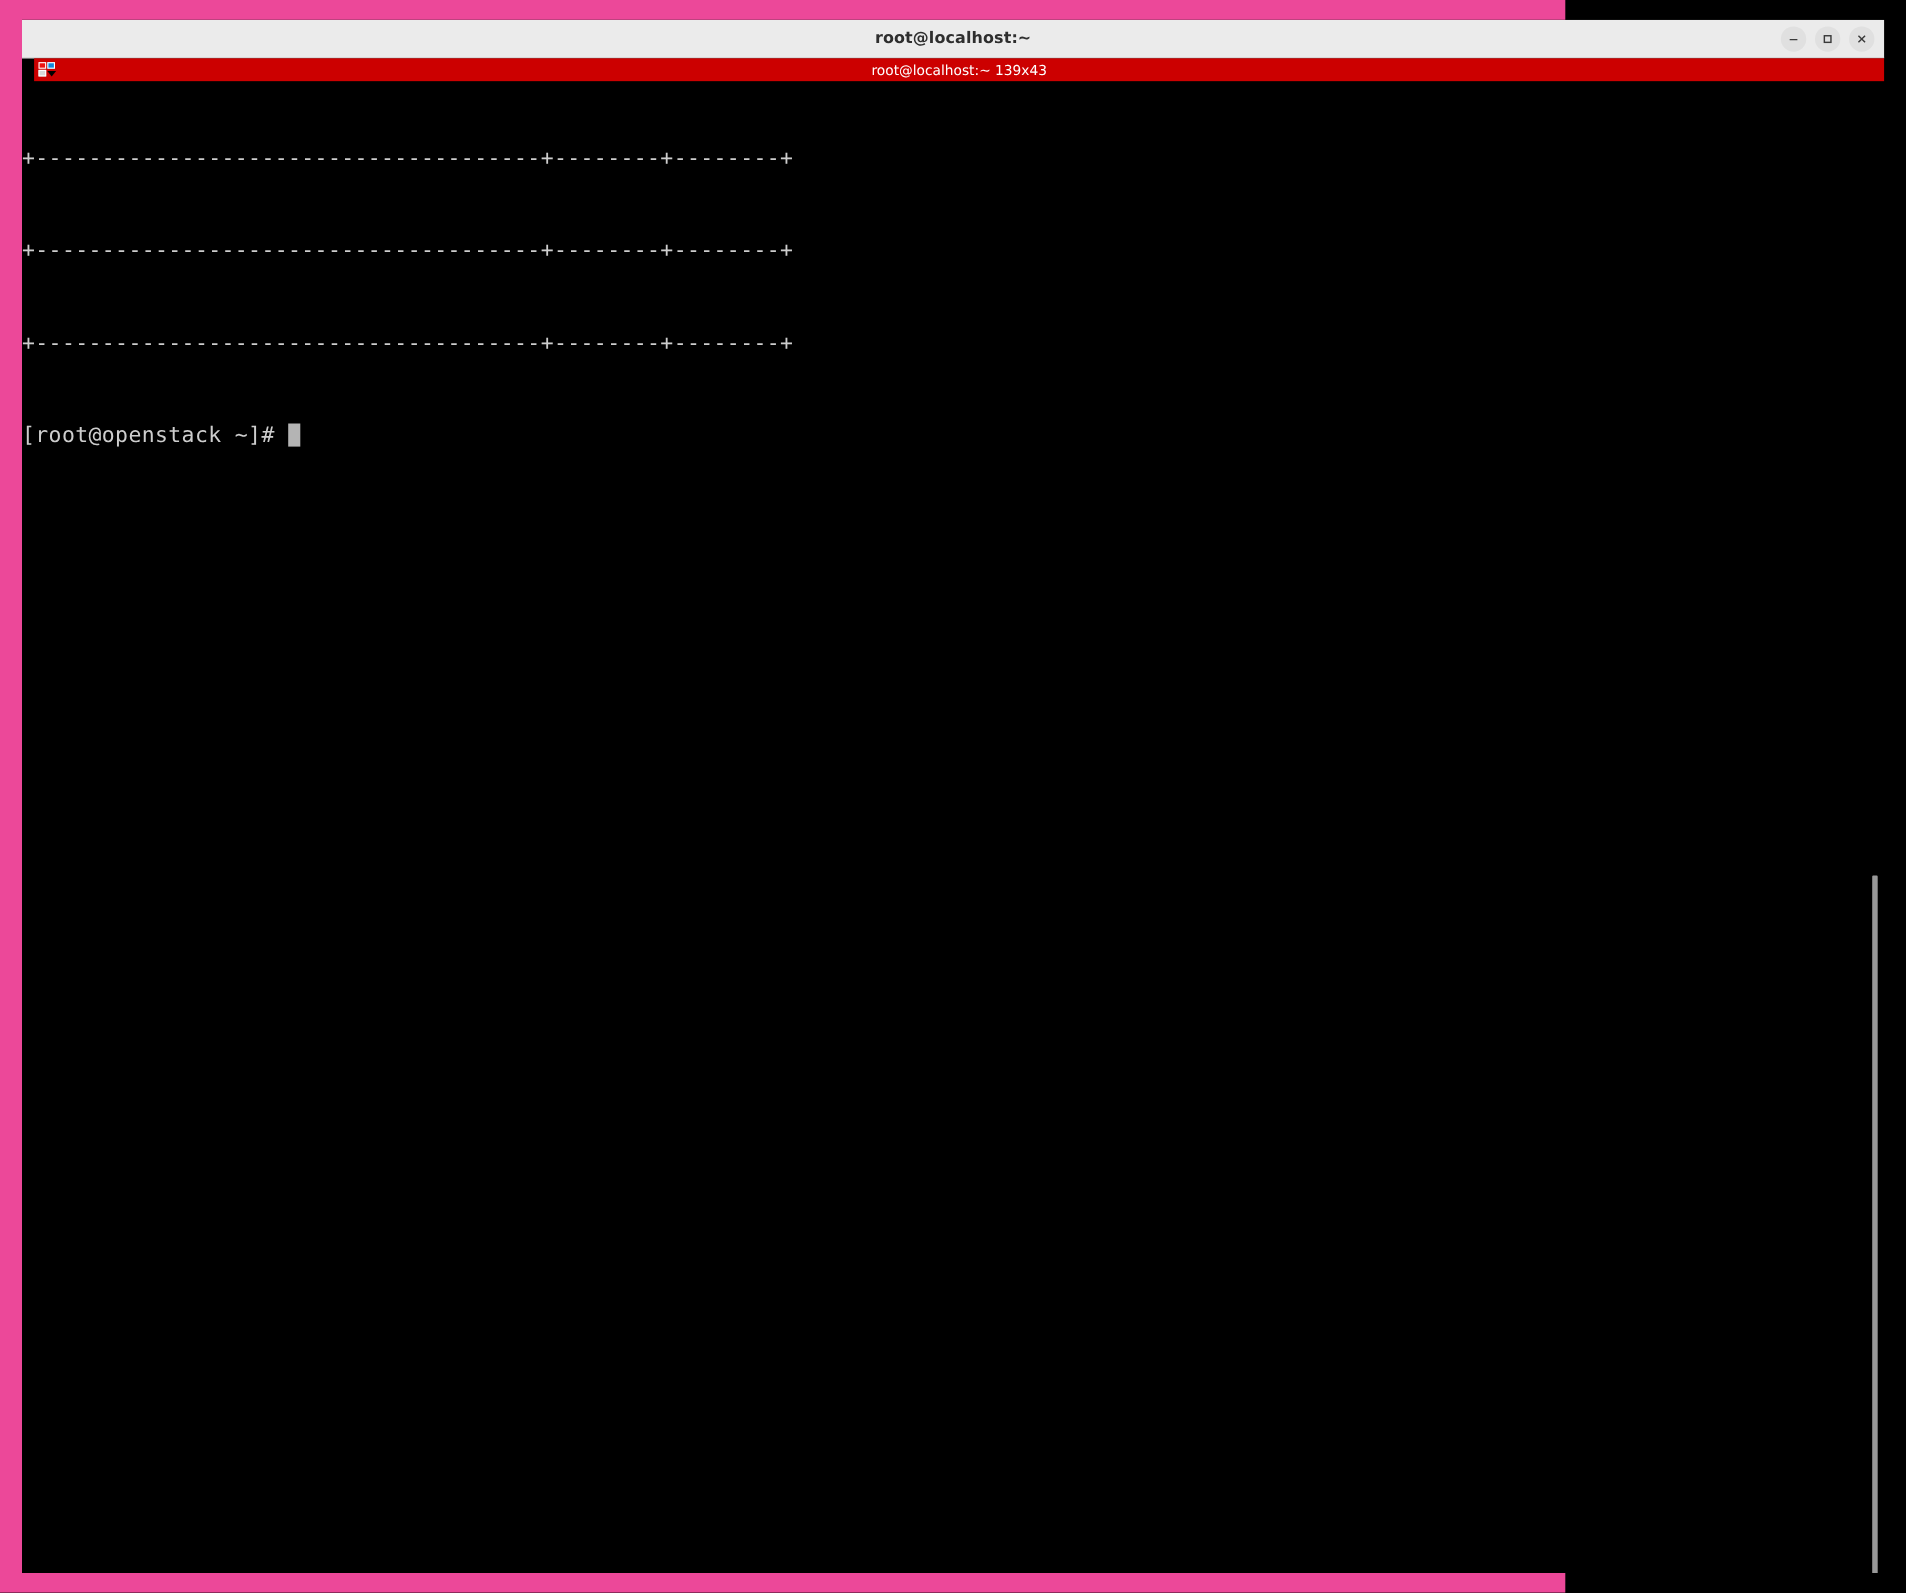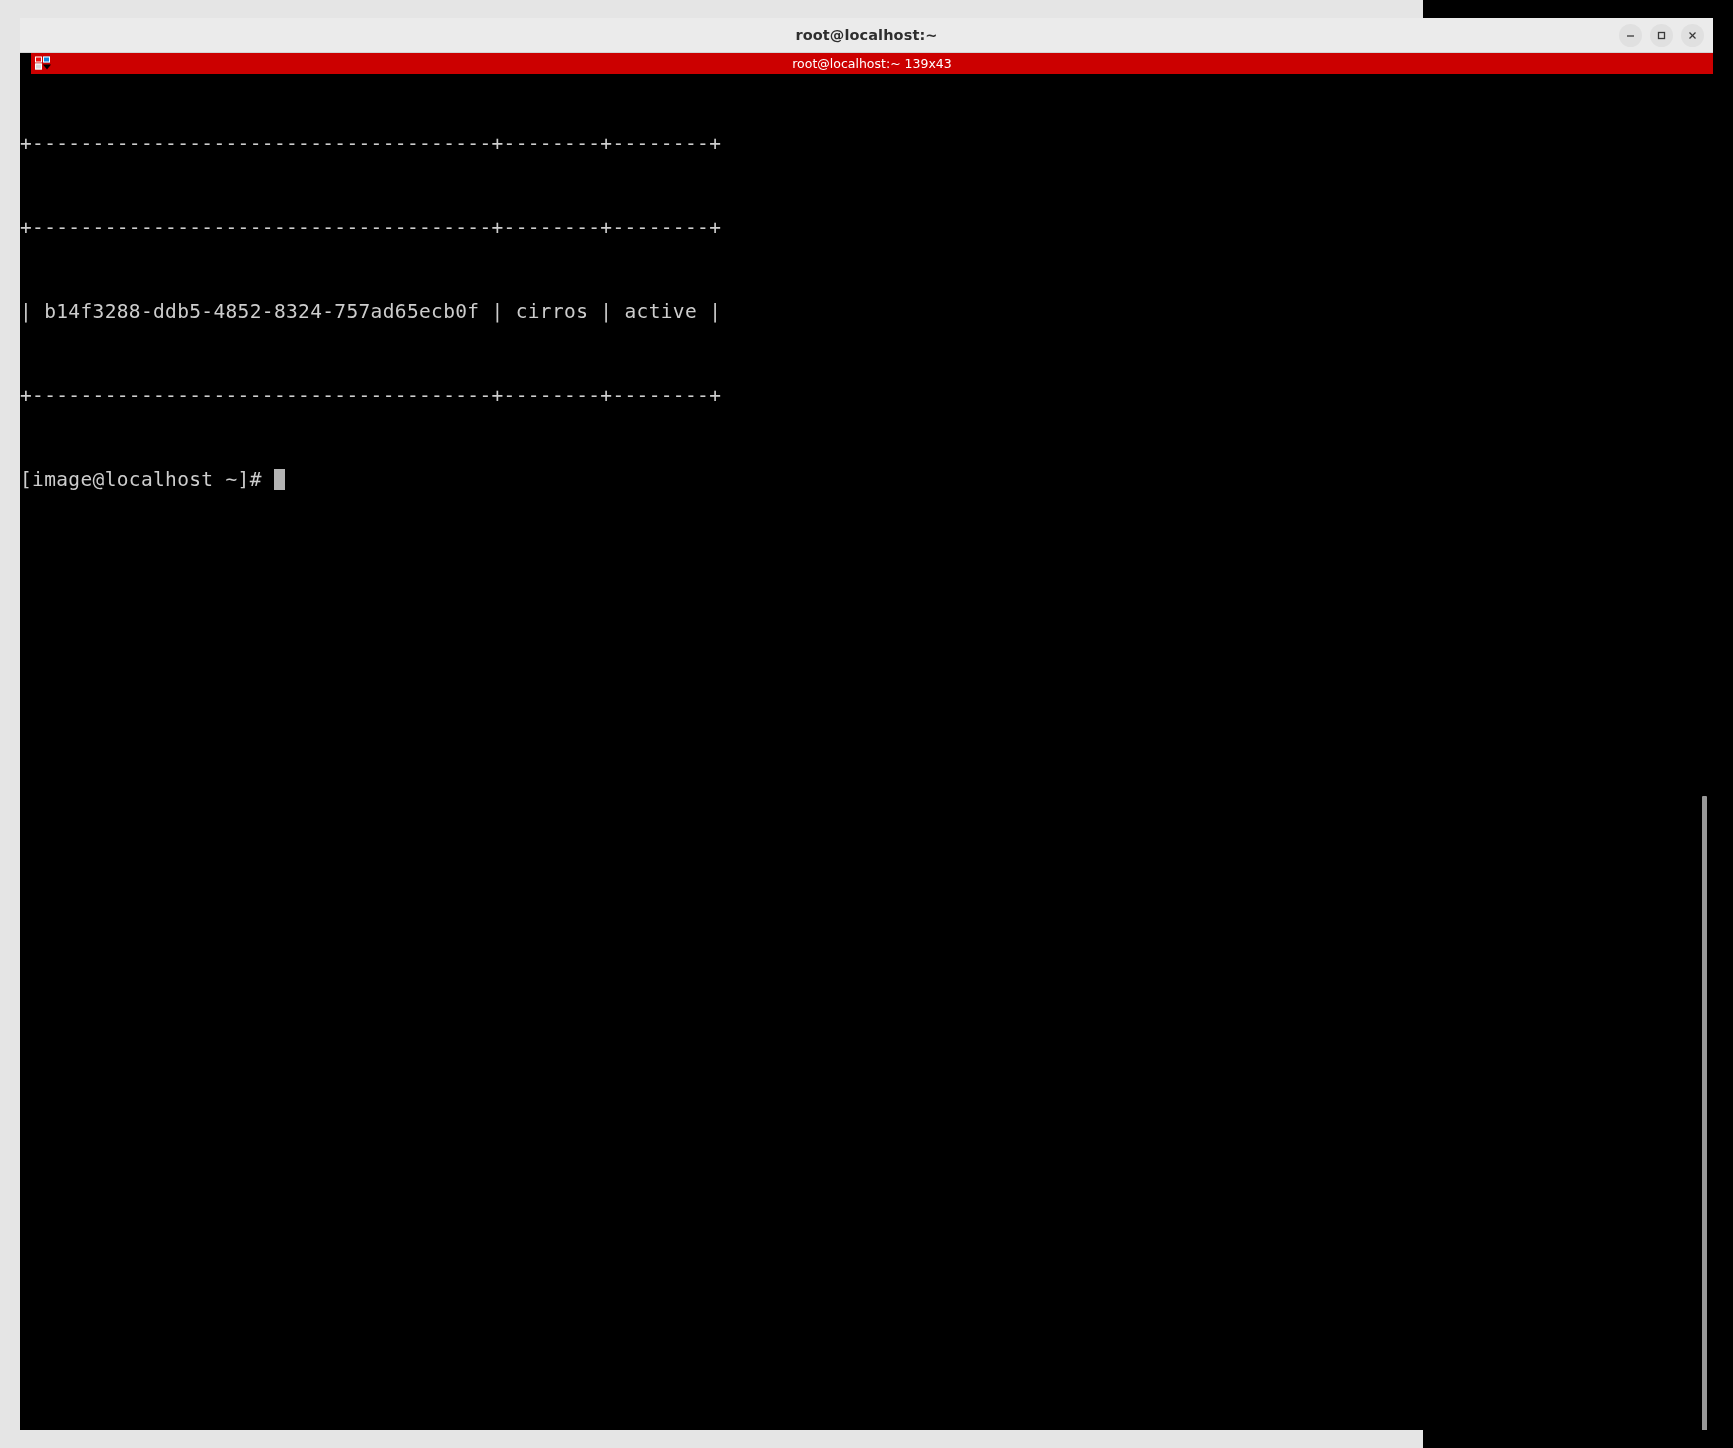--- a/index.html
+++ b/index.html
@@ -11,21 +11,21 @@
     overflow: hidden;
   }
   body {
     font-family: "DejaVu Sans Mono", "Liberation Mono", monospace;
   }
 
   #screen {
     position: relative;
     width: 1423px;
     height: 1448px;
-    background: #e5e5e5;
+    background: #ec4899;
   }
 
   
   #window {
     position: absolute;
     left: 20px;
     top: 18px;
     width: 1693px;
     height: 1412px;
     background: #000000;
@@ -218,23 +218,22 @@
         </div>
         <div class="caret"></div>
       </div>
       <div id="tab-label">root@localhost:~ 139x43</div>
     </div>
 
     <div id="terminal">
       <div id="term-text">
         <span class="term-line">+--------------------------------------+--------+--------+</span>
         <span class="term-line">+--------------------------------------+--------+--------+</span>
-        <span class="term-line">| b14f3288-ddb5-4852-8324-757ad65ecb0f | cirros | active |</span>
         <span class="term-line">+--------------------------------------+--------+--------+</span>
-        <span class="term-line" id="cursor-line"><span>[image@localhost ~]# </span><span id="cursor"></span></span>
+        <span class="term-line" id="cursor-line"><span>[root@openstack ~]# </span><span id="cursor"></span></span>
       </div>
 
       <div id="scrollbar-track">
         <div id="scrollbar-thumb"></div>
       </div>
     </div>
 
   </div>
 </div>
 

